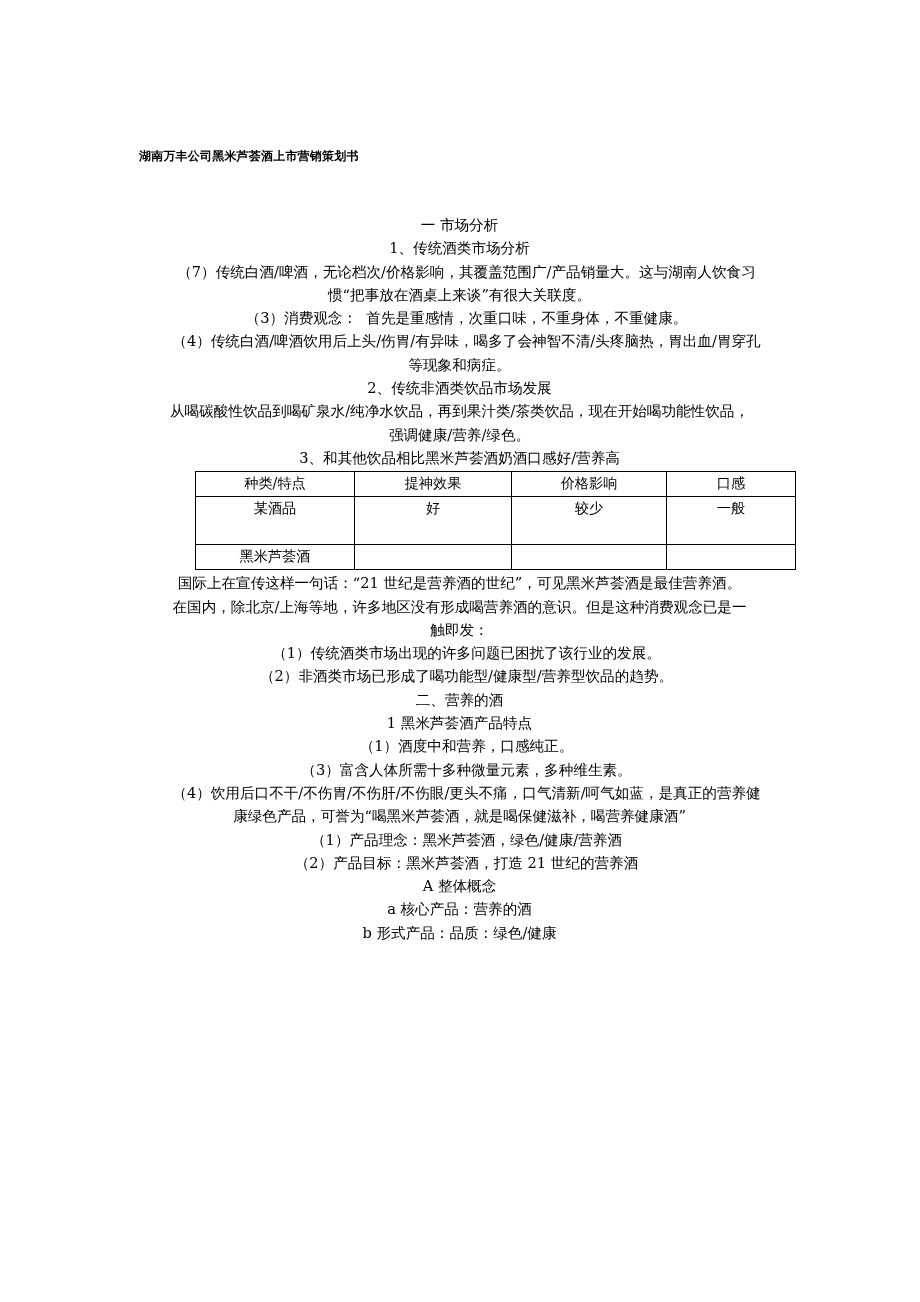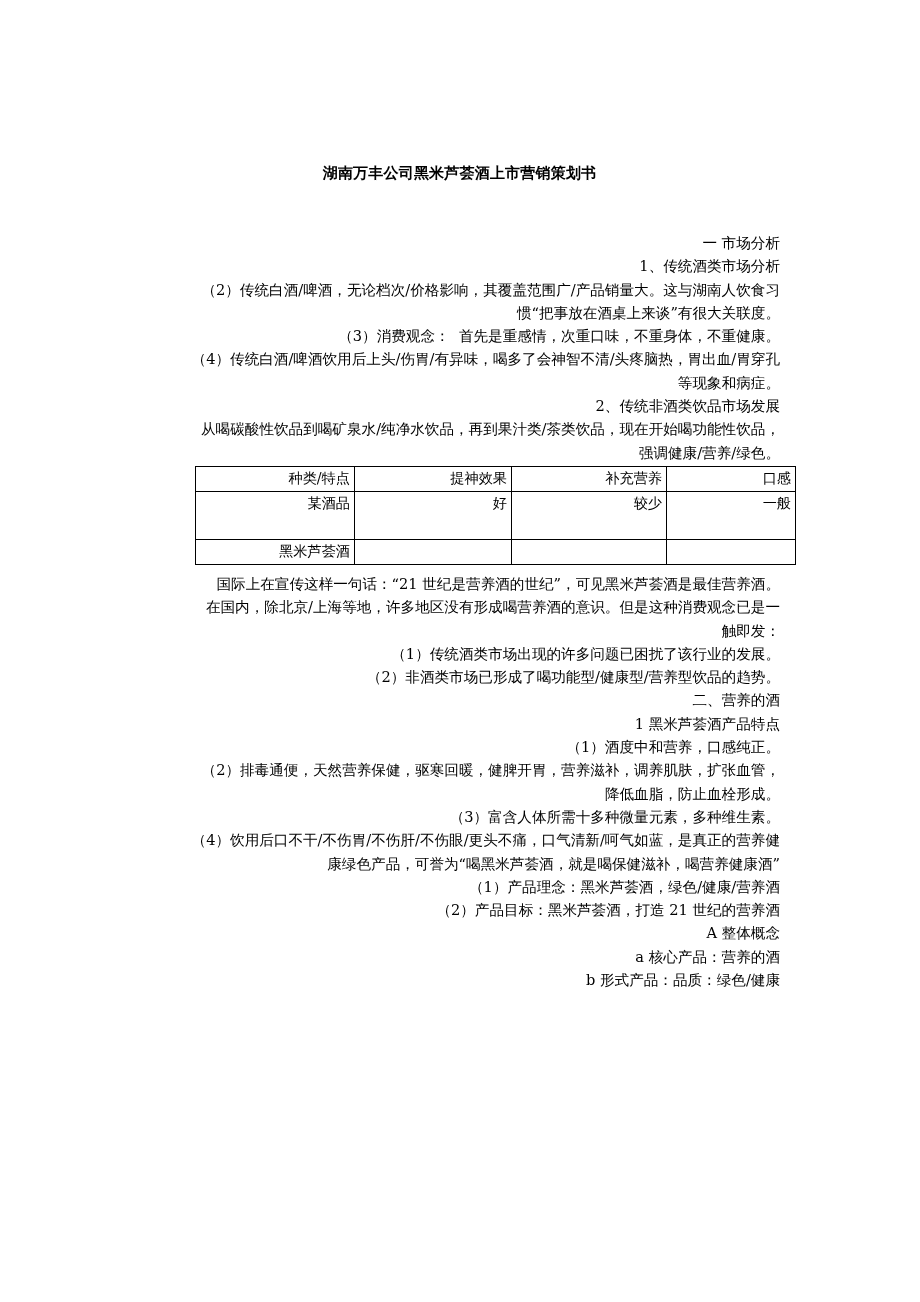--- a/index.html
+++ b/index.html
@@ -17,44 +17,43 @@
   }
   .page {
     position: absolute;
     left: 0; top: 0;
     width: 920px;
     height: 1302px;
     box-sizing: border-box;
     padding: 148px 140px 0 139px;
   }
   .doc-title {
-    font-size: 15px;
+    font-size: 12px;
     font-weight: bold;
-    text-align: center;
     letter-spacing: 0.2px;
-    margin: 16px 0 48px 0;
+    margin: 0 0 48px 0;
     font-family: "DejaVu Sans", "Liberation Sans", sans-serif;
   }
   .body-text {
     font-family: "DejaVu Serif", "Liberation Serif", serif;
     font-size: 14.6px;
     line-height: 23.3px;
-    text-align: right;
+    text-align: center;
   }
   .body-text p {
     margin: 0;
     padding: 0;
     white-space: pre-wrap;
   }
   .indent1 {
     text-indent: 14px;
   }
   table.cmp {
     border-collapse: collapse;
-    margin: 2px 0 7px 56px;
+    margin: 2px 0 1px 56px;
     width: 568px;
     table-layout: fixed;
   }
   table.cmp td {
     border: 1px solid #000000;
     font-family: "DejaVu Serif", "Liberation Serif", serif;
     font-size: 14.2px;
     line-height: 20px;
     padding: 1px 4px 2px 4px;
     vertical-align: top;
@@ -69,35 +68,36 @@
 </head>
 <body>
 
 <div class="page">
 
   <div class="doc-title">湖南万丰公司黑米芦荟酒上市营销策划书</div>
 
   <div class="body-text">
     <p>一 市场分析</p>
     <p>1、传统酒类市场分析</p>
-    <p class="indent1">（2）传统白酒/啤酒，无论档次/价格影响，其覆盖范围广/产品销量大。这与湖南人饮食习
+    <p class="indent1">（7）传统白酒/啤酒，无论档次/价格影响，其覆盖范围广/产品销量大。这与湖南人饮食习
 惯“把事放在酒桌上来谈”有很大关联度。</p>
     <p class="indent1">（3）消费观念：  首先是重感情，次重口味，不重身体，不重健康。</p>
     <p class="indent1">（4）传统白酒/啤酒饮用后上头/伤胃/有异味，喝多了会神智不清/头疼脑热，胃出血/胃穿孔
 等现象和病症。</p>
     <p>2、传统非酒类饮品市场发展</p>
     <p>从喝碳酸性饮品到喝矿泉水/纯净水饮品，再到果汁类/茶类饮品，现在开始喝功能性饮品，
 强调健康/营养/绿色。</p>
+    <p>3、和其他饮品相比黑米芦荟酒奶酒口感好/营养高</p>
 
     <table class="cmp">
       <tbody>
           <tr>
         <td class="col0">种类/特点</td>
         <td class="col1">提神效果</td>
-        <td class="col2">补充营养</td>
+        <td class="col2">价格影响</td>
         <td class="col3">口感</td>
       </tr>
       <tr class="tall">
         <td class="col0">某酒品</td>
         <td class="col1">好</td>
         <td class="col2">较少</td>
         <td class="col3">一般</td>
       </tr>
       <tr>
         <td class="col0">黑米芦荟酒</td>
@@ -109,22 +109,20 @@
       </table>
 
     <p>国际上在宣传这样一句话：“21 世纪是营养酒的世纪”，可见黑米芦荟酒是最佳营养酒。</p>
     <p>在国内，除北京/上海等地，许多地区没有形成喝营养酒的意识。但是这种消费观念已是一
 触即发：</p>
     <p class="indent1">（1）传统酒类市场出现的许多问题已困扰了该行业的发展。</p>
     <p class="indent1">（2）非酒类市场已形成了喝功能型/健康型/营养型饮品的趋势。</p>
     <p>二、营养的酒</p>
     <p>1 黑米芦荟酒产品特点</p>
     <p class="indent1">（1）酒度中和营养，口感纯正。</p>
-    <p class="indent1">（2）排毒通便，天然营养保健，驱寒回暖，健脾开胃，营养滋补，调养肌肤，扩张血管，
-降低血脂，防止血栓形成。</p>
     <p class="indent1">（3）富含人体所需十多种微量元素，多种维生素。</p>
     <p class="indent1">（4）饮用后口不干/不伤胃/不伤肝/不伤眼/更头不痛，口气清新/呵气如蓝，是真正的营养健
 康绿色产品，可誉为“喝黑米芦荟酒，就是喝保健滋补，喝营养健康酒”</p>
     <p class="indent1">（1）产品理念：黑米芦荟酒，绿色/健康/营养酒</p>
     <p class="indent1">（2）产品目标：黑米芦荟酒，打造 21 世纪的营养酒</p>
     <p>A 整体概念</p>
     <p>a 核心产品：营养的酒</p>
     <p>b 形式产品：品质：绿色/健康</p>
   </div>
 </div>

